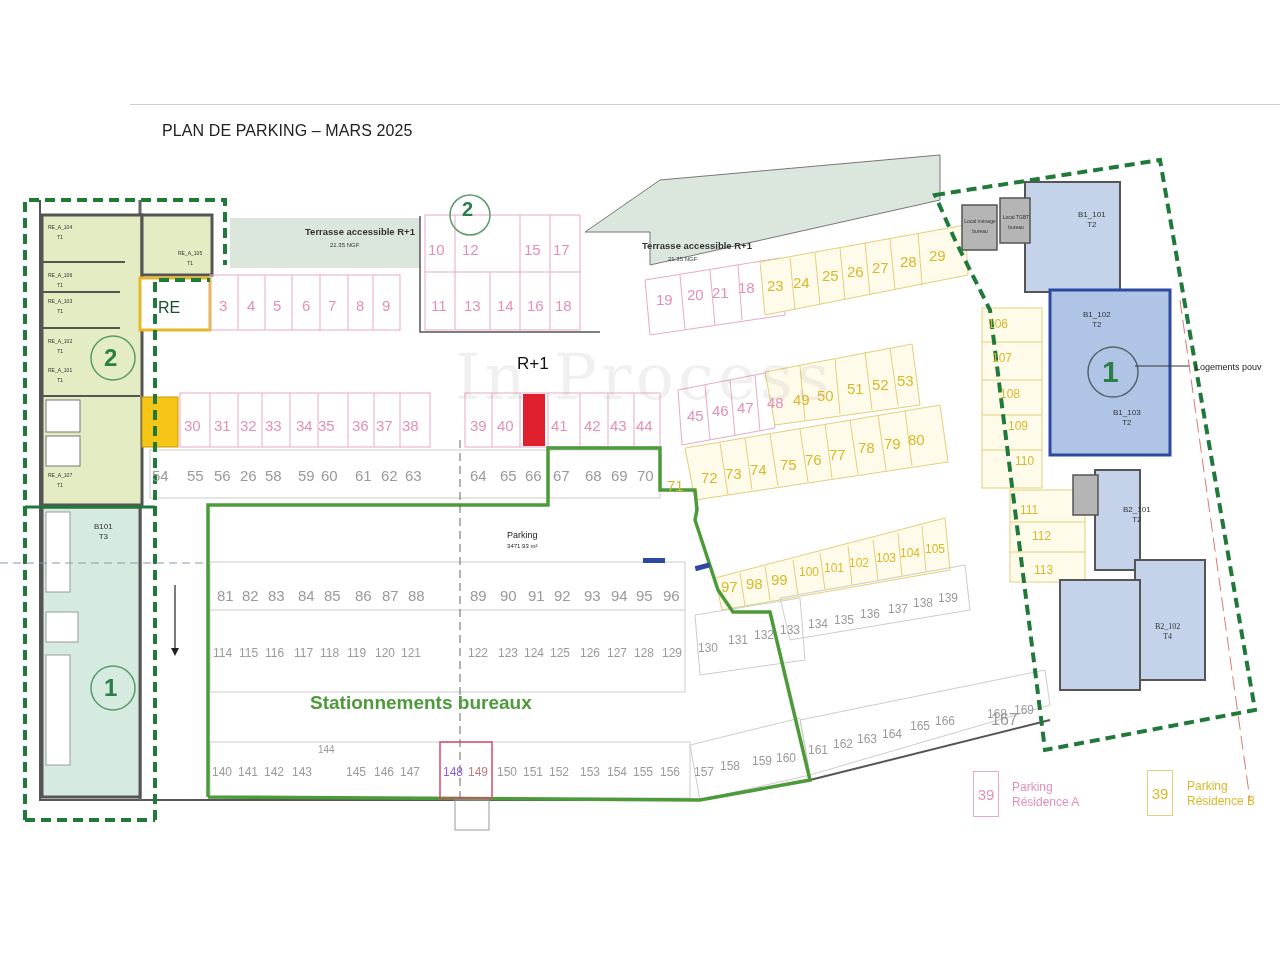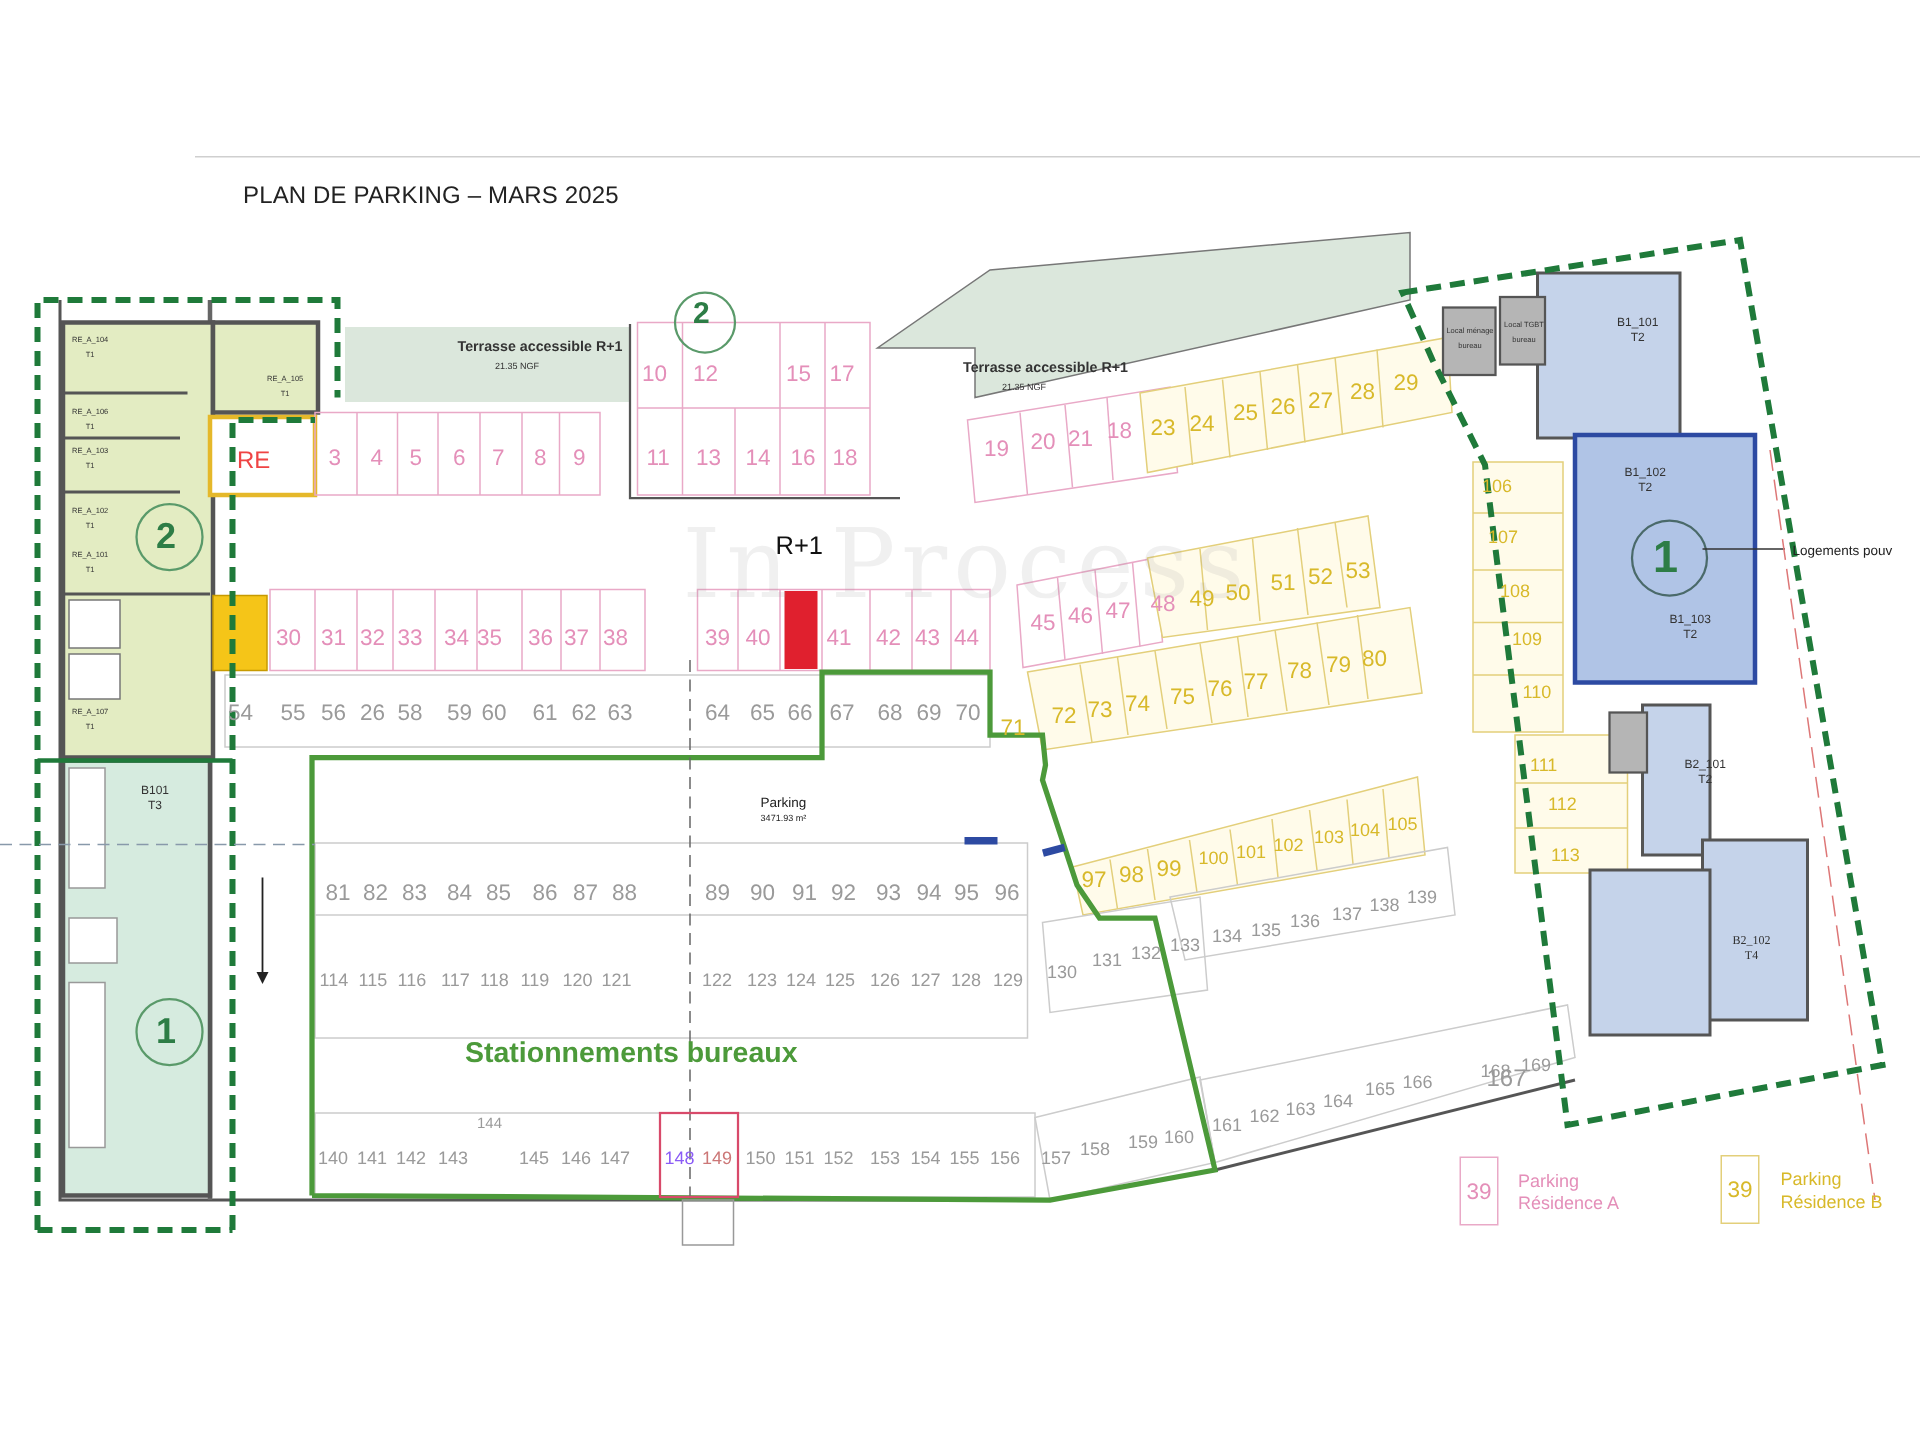--- a/index.html
+++ b/index.html
@@ -200,21 +200,21 @@
 <div class="terrasse" style="left:642px;top:240px;">Terrasse accessible  R+1</div>
 <div class="small-label" style="left:668px;top:254px;font-size:6px;">21.35 NGF</div>
 
 <div class="rplus">R+1</div>
 <div class="parking-label">
   <div>Parking</div>
   <div style="font-size:6px">3471.93 m²</div>
 </div>
 <div class="office-label">Stationnements bureaux</div>
 <div class="callout">Logements pouv</div>
-<div class="stall-label" style="left:158px;top:300px;color:#ef4444;font-size:16px;">RE</div>
+<div class="stall-label" style="left:158px;top:300px;color:#14532d;font-size:16px;">RE</div>
 
 <div class="zone-num" style="left:104px;top:344px;">2</div>
 <div class="zone-num" style="left:104px;top:674px;">1</div>
 <div class="zone-num" style="left:462px;top:198px;font-size:20px;">2</div>
 <div class="zone-num" style="left:1102px;top:355px;font-size:30px;">1</div>
 
 <div class="small-label" style="left:48px;top:222px;font-size:5px;"><span>RE_A_104</span><br><span>T1</span></div>
 <div class="small-label" style="left:178px;top:248px;font-size:5px;"><span>RE_A_105</span><br><span>T1</span></div>
 <div class="small-label" style="left:48px;top:270px;font-size:5px;"><span>RE_A_106</span><br><span>T1</span></div>
 <div class="small-label" style="left:48px;top:296px;font-size:5px;"><span>RE_A_103</span><br><span>T1</span></div>

